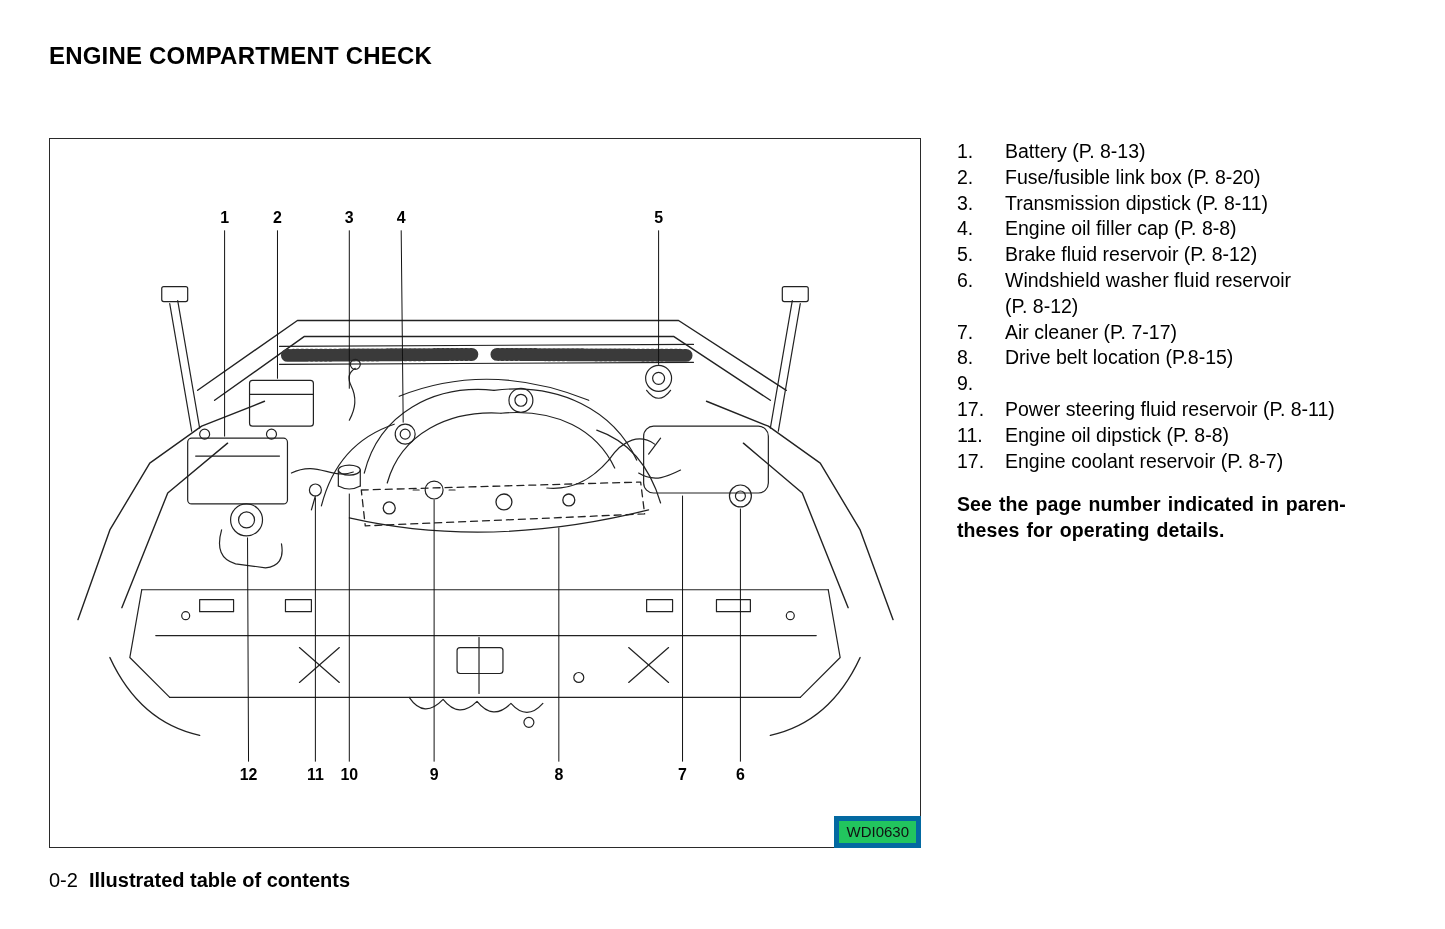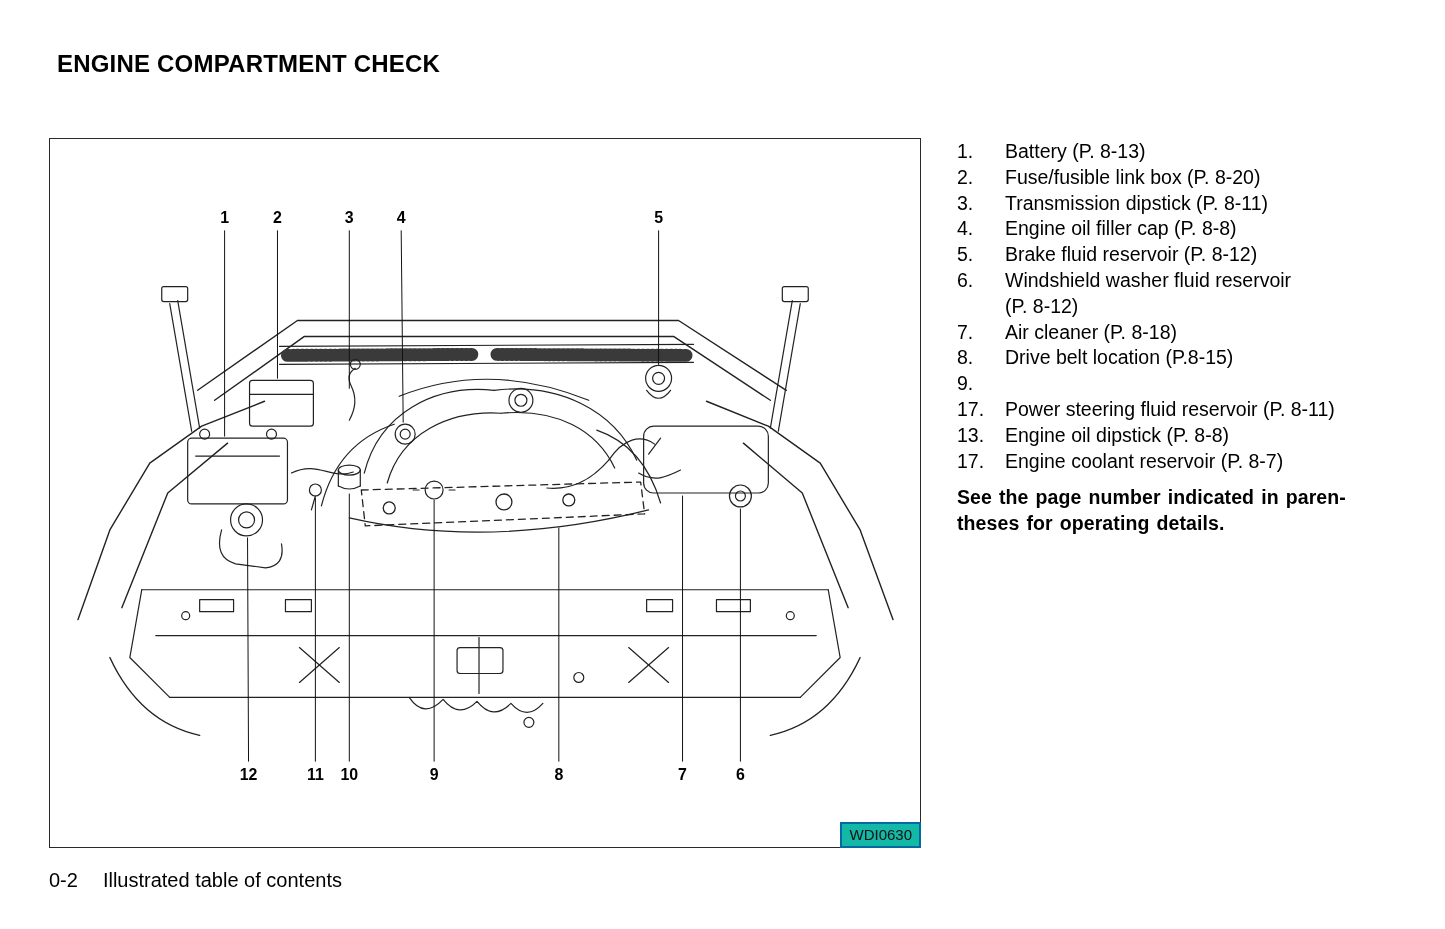--- a/index.html
+++ b/index.html
@@ -38,22 +38,22 @@
   .figure-frame svg {
     position: absolute;
     left: 0; top: 0;
     width: 100%;
     height: 100%;
   }
   .figure-code {
     position: absolute;
     right: -1px;
     bottom: -1px;
-    border: 2px solid #0369a1;
-    background: #14b8a6;
+    border: 5px solid #0369a1;
+    background: #22c55e;
     padding: 2px 7px 3px 7px;
     font-size: 15px;
     line-height: 17px;
     color: #111;
   }
   .legend {
     position: absolute;
     left: 957px;
     top: 139px;
     width: 440px;
@@ -62,46 +62,46 @@
     color: #000;
   }
   .legend-row { display: flex; }
   .legend-num {
     width: 48px;
     flex: none;
   }
   .legend-text { flex: 1; }
   .legend-note {
     font-weight: 700;
-    margin-top: 11px;
+    margin-top: 18px;
     line-height: 25.8px;
     letter-spacing: 0.1px;
     word-spacing: 1.5px;
   }
   .page-footer {
     position: absolute;
     left: 49px;
     top: 869px;
     font-size: 20px;
     color: #000;
   }
   .footer-page-number { font-weight: 400; }
   .footer-title {
-    font-weight: 400;
-    margin-left: 25px;
+    font-weight: 700;
+    margin-left: 11px;
   }
   .callout-num {
     font: 700 16px "Liberation Sans", sans-serif;
     fill: #000;
   }
 </style>
 </head>
 <body>
 
-<h1 class="page-title" style="margin:8px;">
+<h1 class="page-title" style="margin:0;">
   <div>ENGINE COMPARTMENT CHECK</div>
 </h1>
 
 <div class="figure-frame">
   <svg viewBox="0 0 872 710" preserveAspectRatio="none">
     <g fill="none" stroke="#222" stroke-width="1.4" stroke-linecap="round" stroke-linejoin="round">
 
       <g>
         <path d="M 28 482 L 60 392 L 100 325 L 152 288 L 215 263"></path>
         <path d="M 845 482 L 812 392 L 772 325 L 720 288 L 658 263"></path>
@@ -294,35 +294,35 @@
   </div>
   <div class="legend-row">
     <span class="legend-num">6.</span>
     <span class="legend-text">
       <div>Windshield washer fluid reservoir</div>
       <div>(P. 8-12)</div>
     </span>
   </div>
   <div class="legend-row">
     <span class="legend-num">7.</span>
-    <span class="legend-text">Air cleaner (P. 8-18)</span>
+    <span class="legend-text">Air cleaner (P. 7-17)</span>
   </div>
   <div class="legend-row">
     <span class="legend-num">8.</span>
     <span class="legend-text">Drive belt location (P.8-15)</span>
   </div>
   <div class="legend-row">
     <span class="legend-num">9.</span>
   </div>
   <div class="legend-row">
     <span class="legend-num">17.</span>
     <span class="legend-text">Power steering fluid reservoir (P. 8-11)</span>
   </div>
   <div class="legend-row">
-    <span class="legend-num">13.</span>
+    <span class="legend-num">11.</span>
     <span class="legend-text">Engine oil dipstick (P. 8-8)</span>
   </div>
   <div class="legend-row">
     <span class="legend-num">17.</span>
     <span class="legend-text">Engine coolant reservoir (P. 8-7)</span>
   </div>
 
   <div class="legend-note">
     <div>See the page number indicated in paren-</div>
     <div>theses for operating details.</div>

